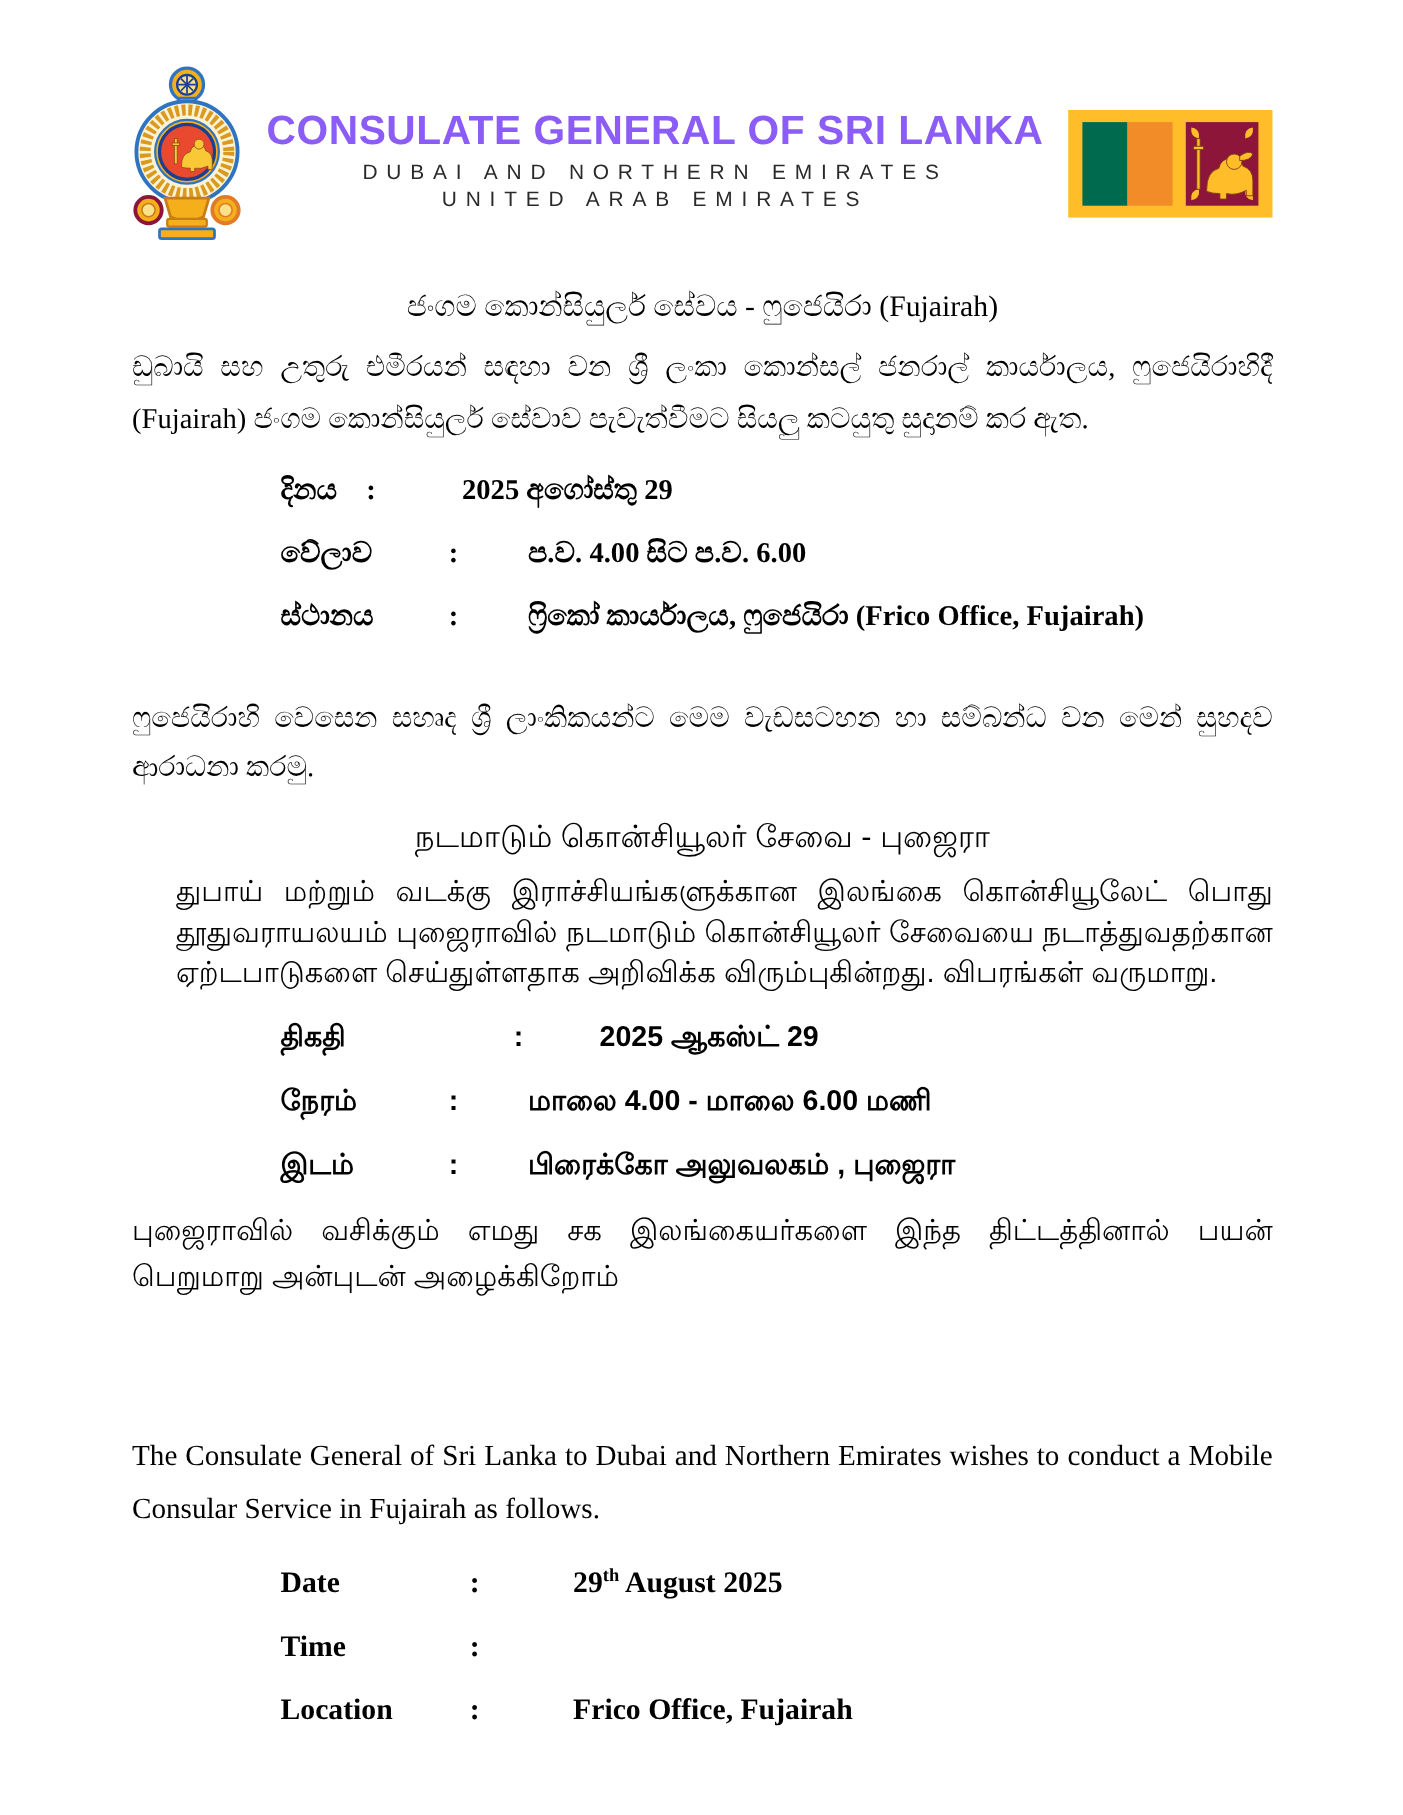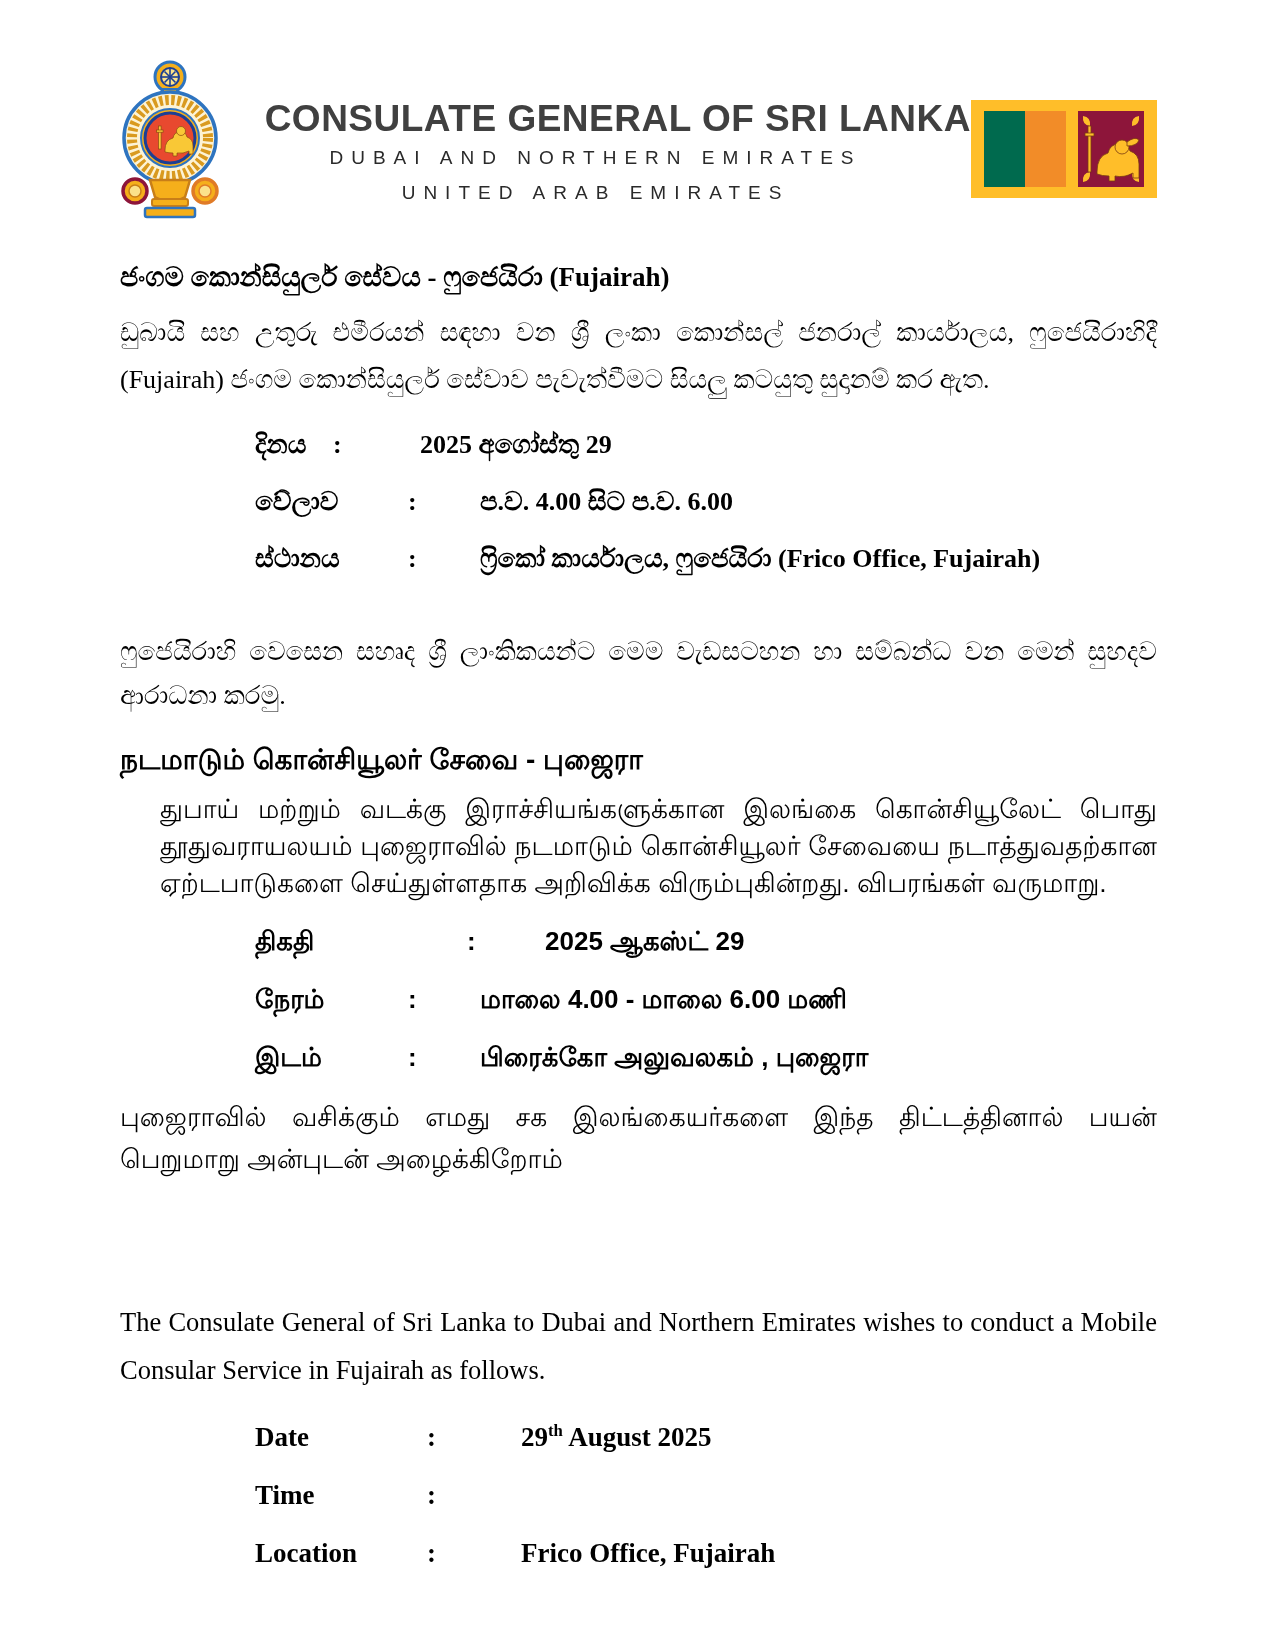--- a/index.html
+++ b/index.html
@@ -3,27 +3,27 @@
 <meta charset="utf-8">
 <style>
   html,body{margin:0;padding:0;background:#ffffff;}
   body{width:1275px;height:1650px;position:relative;color:#000;}
   .page{box-sizing:border-box;width:1275px;height:1650px;padding:56px 118px 0 120px;overflow:hidden;}
 
   
   .header{display:flex;align-items:flex-start;}
   .emblem-wrap{width:100px;flex:0 0 100px;}
   .header-text{flex:1;text-align:center;padding-top:42px;font-family:"Liberation Sans",sans-serif;}
-  .header-title{font-size:37px;font-weight:700;letter-spacing:0.5px;color:#404040;white-space:nowrap;text-align:right;}
+  .header-title{font-size:37px;font-weight:700;letter-spacing:0.5px;color:#8b5cf6;white-space:nowrap;}
   .header-sub{font-size:19px;font-weight:500;letter-spacing:8px;color:#2a2a2a;margin-top:7px;white-space:nowrap;}
-  .header-sub.second{margin-top:13px;}
+  .header-sub.second{margin-top:2px;}
   .flag-wrap{width:186px;flex:0 0 186px;padding-top:44px;}
 
   
-  .sec-title{font-weight:700;}
+  .sec-title{text-align:center;font-weight:400;}
   .si{font-family:"Liberation Serif","DejaVu Serif",serif;}
   .ta{font-family:"Liberation Sans","DejaVu Sans",sans-serif;}
   .en{font-family:"Liberation Serif","DejaVu Serif",serif;}
 
   .si .sec-title{font-size:27px;margin-top:30px;}
   .si .intro{font-size:26px;line-height:47px;text-align:justify;margin-top:16px;}
   .si .closing{font-size:26px;line-height:44px;text-align:justify;margin-top:56px;}
 
   .ta .sec-title{font-size:28px;margin-top:26px;}
   .ta .intro{font-size:26.5px;line-height:37px;text-align:justify;margin-top:12px;}

